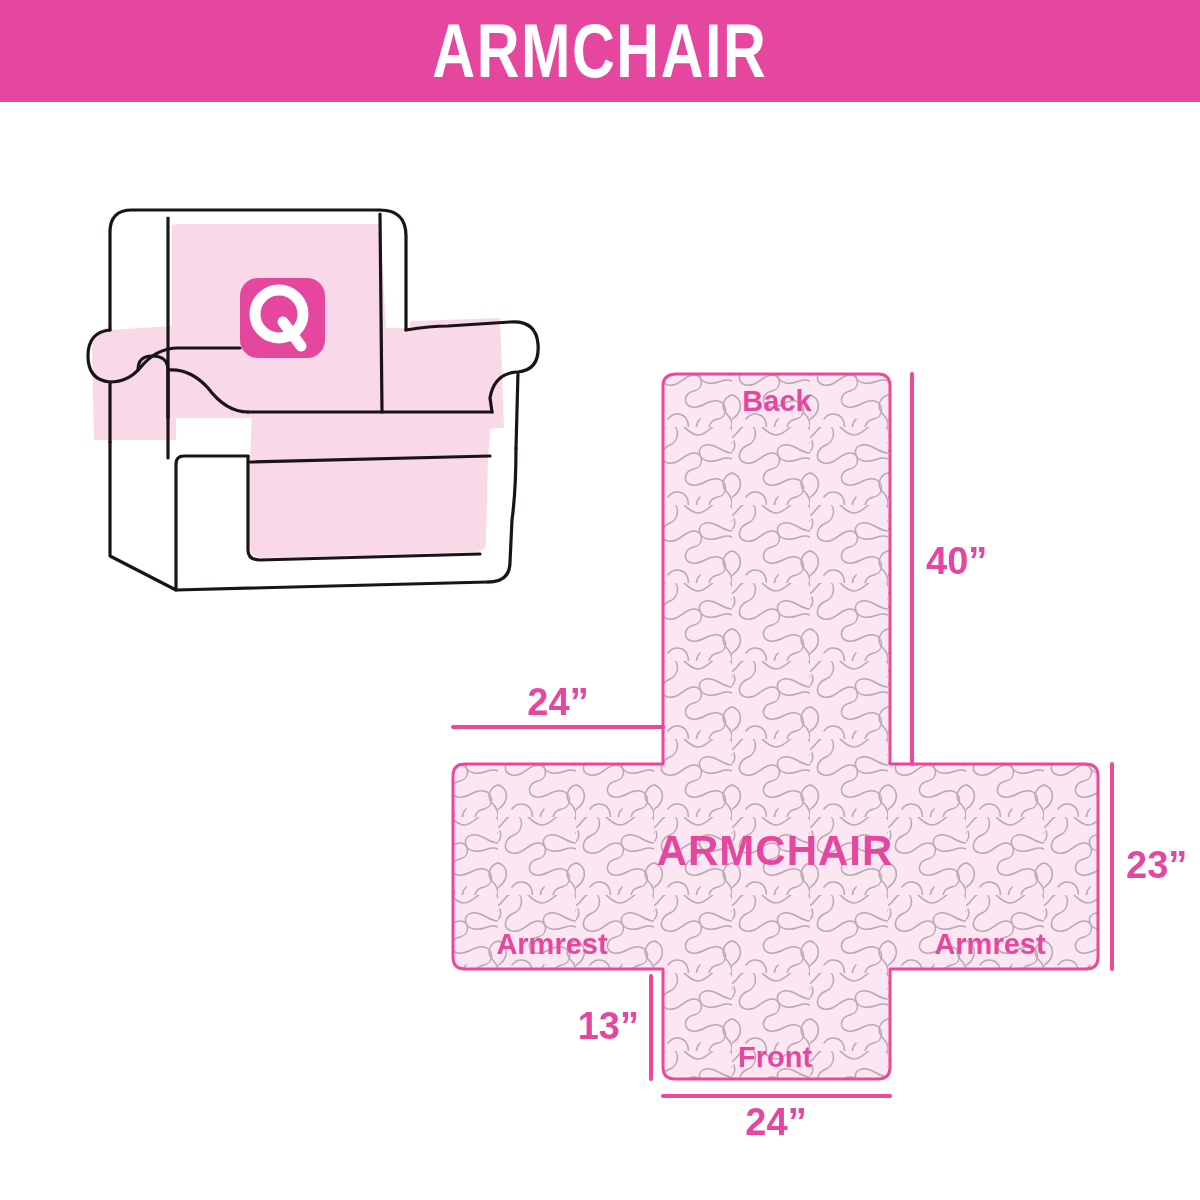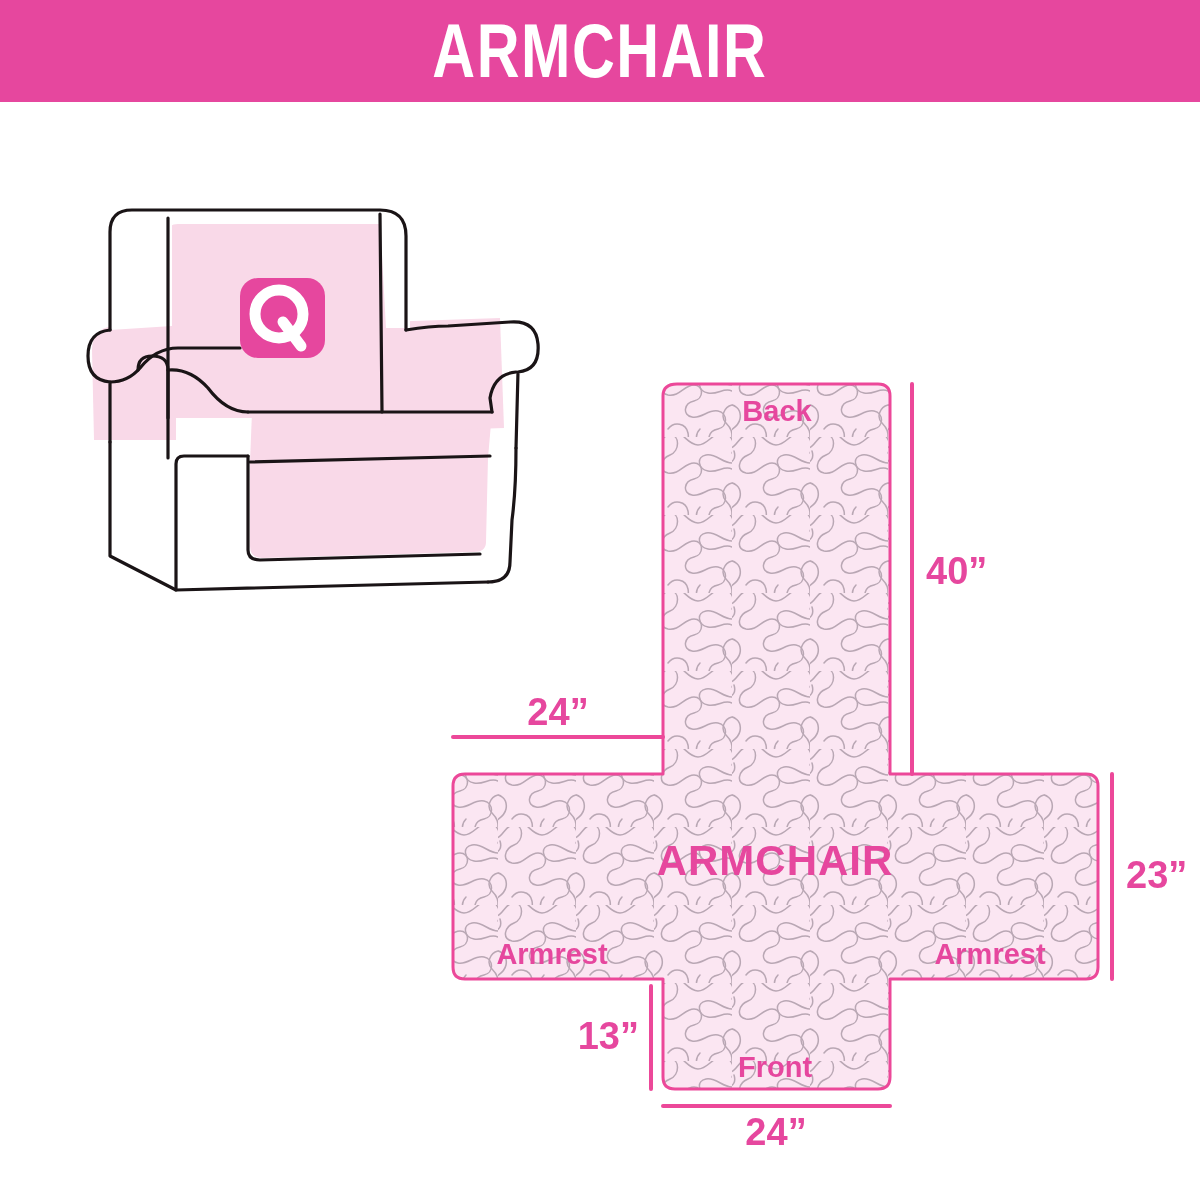--- a/index.html
+++ b/index.html
@@ -30,21 +30,21 @@
   }
 
   
   #chair-illustration{
     position:absolute; left:80px; top:190px; width:500px; height:450px;
   }
   #chair-svg{ width:100%; height:100%; display:block; }
 
   
   #pattern-diagram{
-    position:absolute; left:420px; top:359px; width:780px; height:790px;
+    position:absolute; left:420px; top:349px; width:780px; height:790px;
   }
   #pattern-svg{ width:100%; height:100%; display:block; overflow:visible; }
 
   .dim-label{
     font-weight:bold;
     fill:#e6479e;
     font-family:"Liberation Sans", sans-serif;
   }
   .panel-label{
     font-weight:bold;

